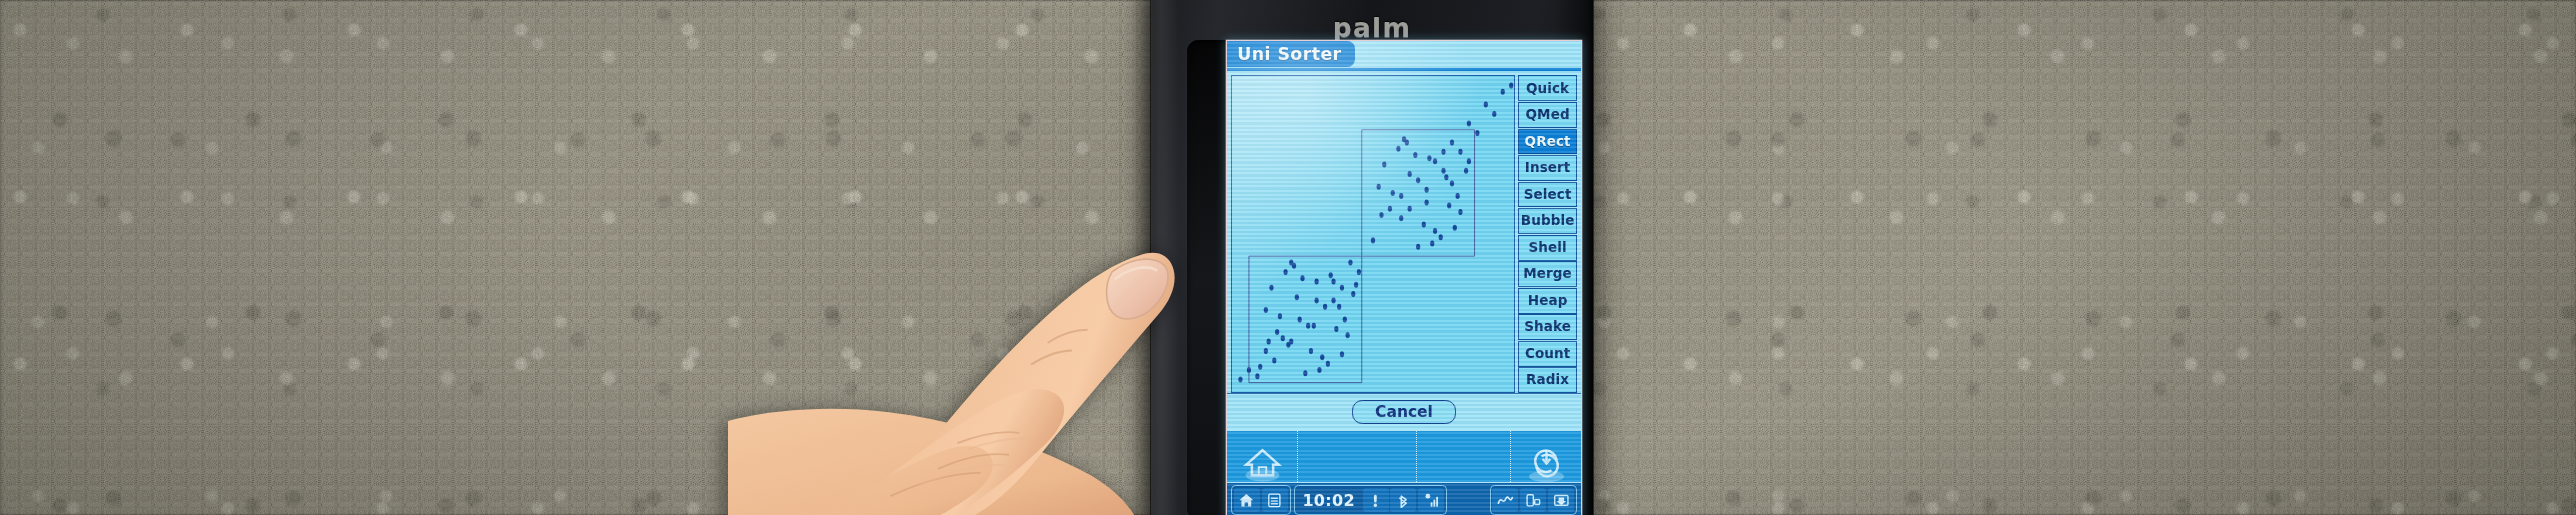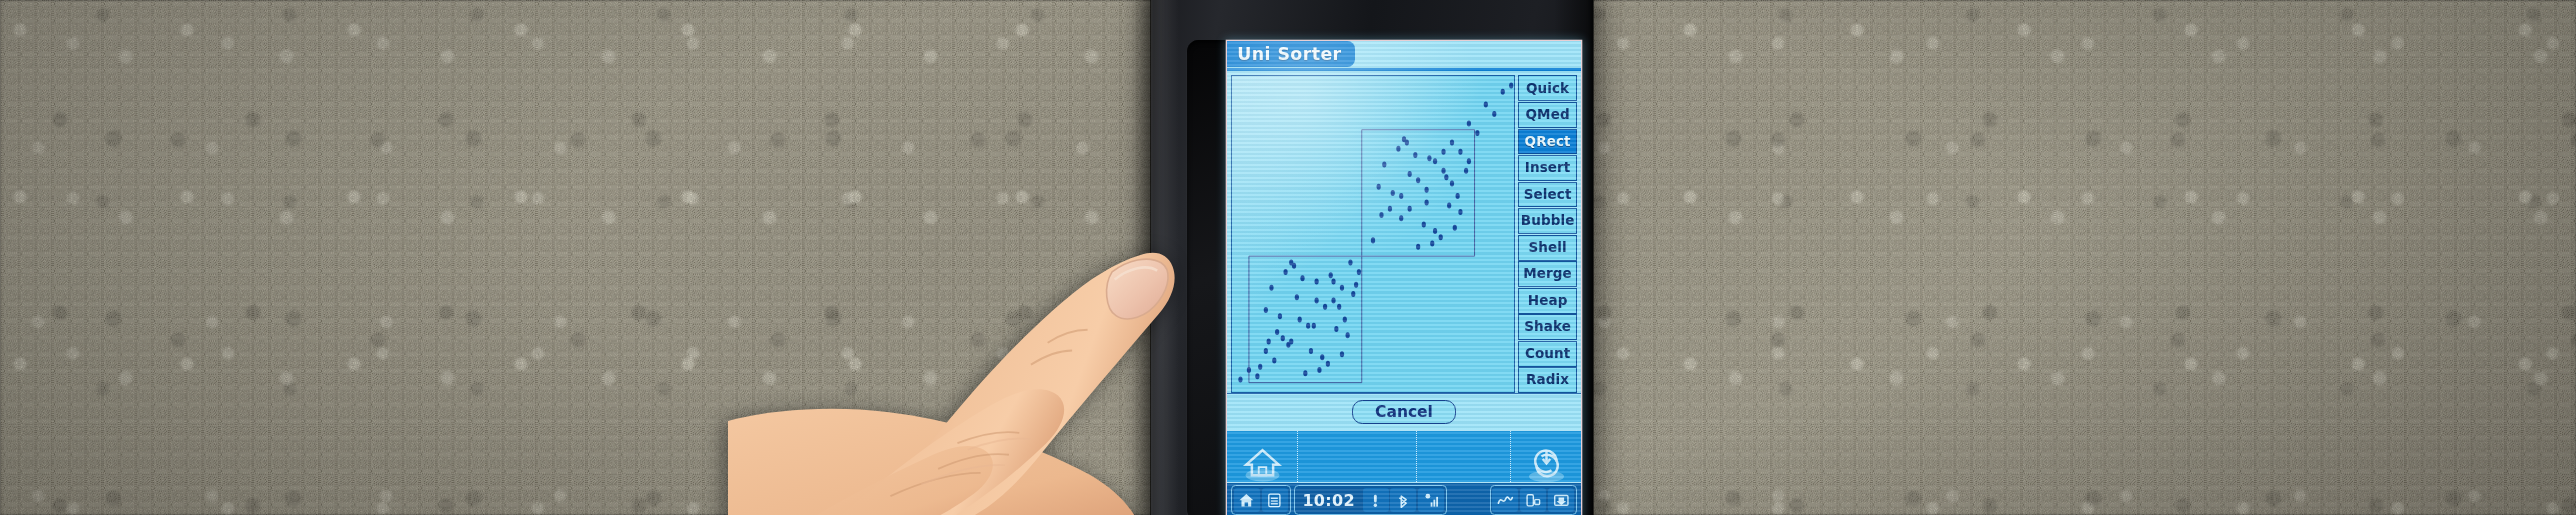--- a/index.html
+++ b/index.html
@@ -150,20 +150,21 @@
 
   <div class="carpet"></div>
   <div class="carpet-speckle"></div>
   <div class="carpet-vig"></div>
 
   <div class="edge-shadow"></div>
 
   <div class="device">
     <div class="device-gloss"></div>
     <div class="device-gloss-r"></div>
+    <div class="palm-logo">palm</div>
     <div class="bezel"></div>
   </div>
 
   <div class="screen">
 
     <div class="titlebar">
       <div class="title-tab">
         <span>Uni Sorter</span>
       </div>
       <div class="title-underline"></div>

